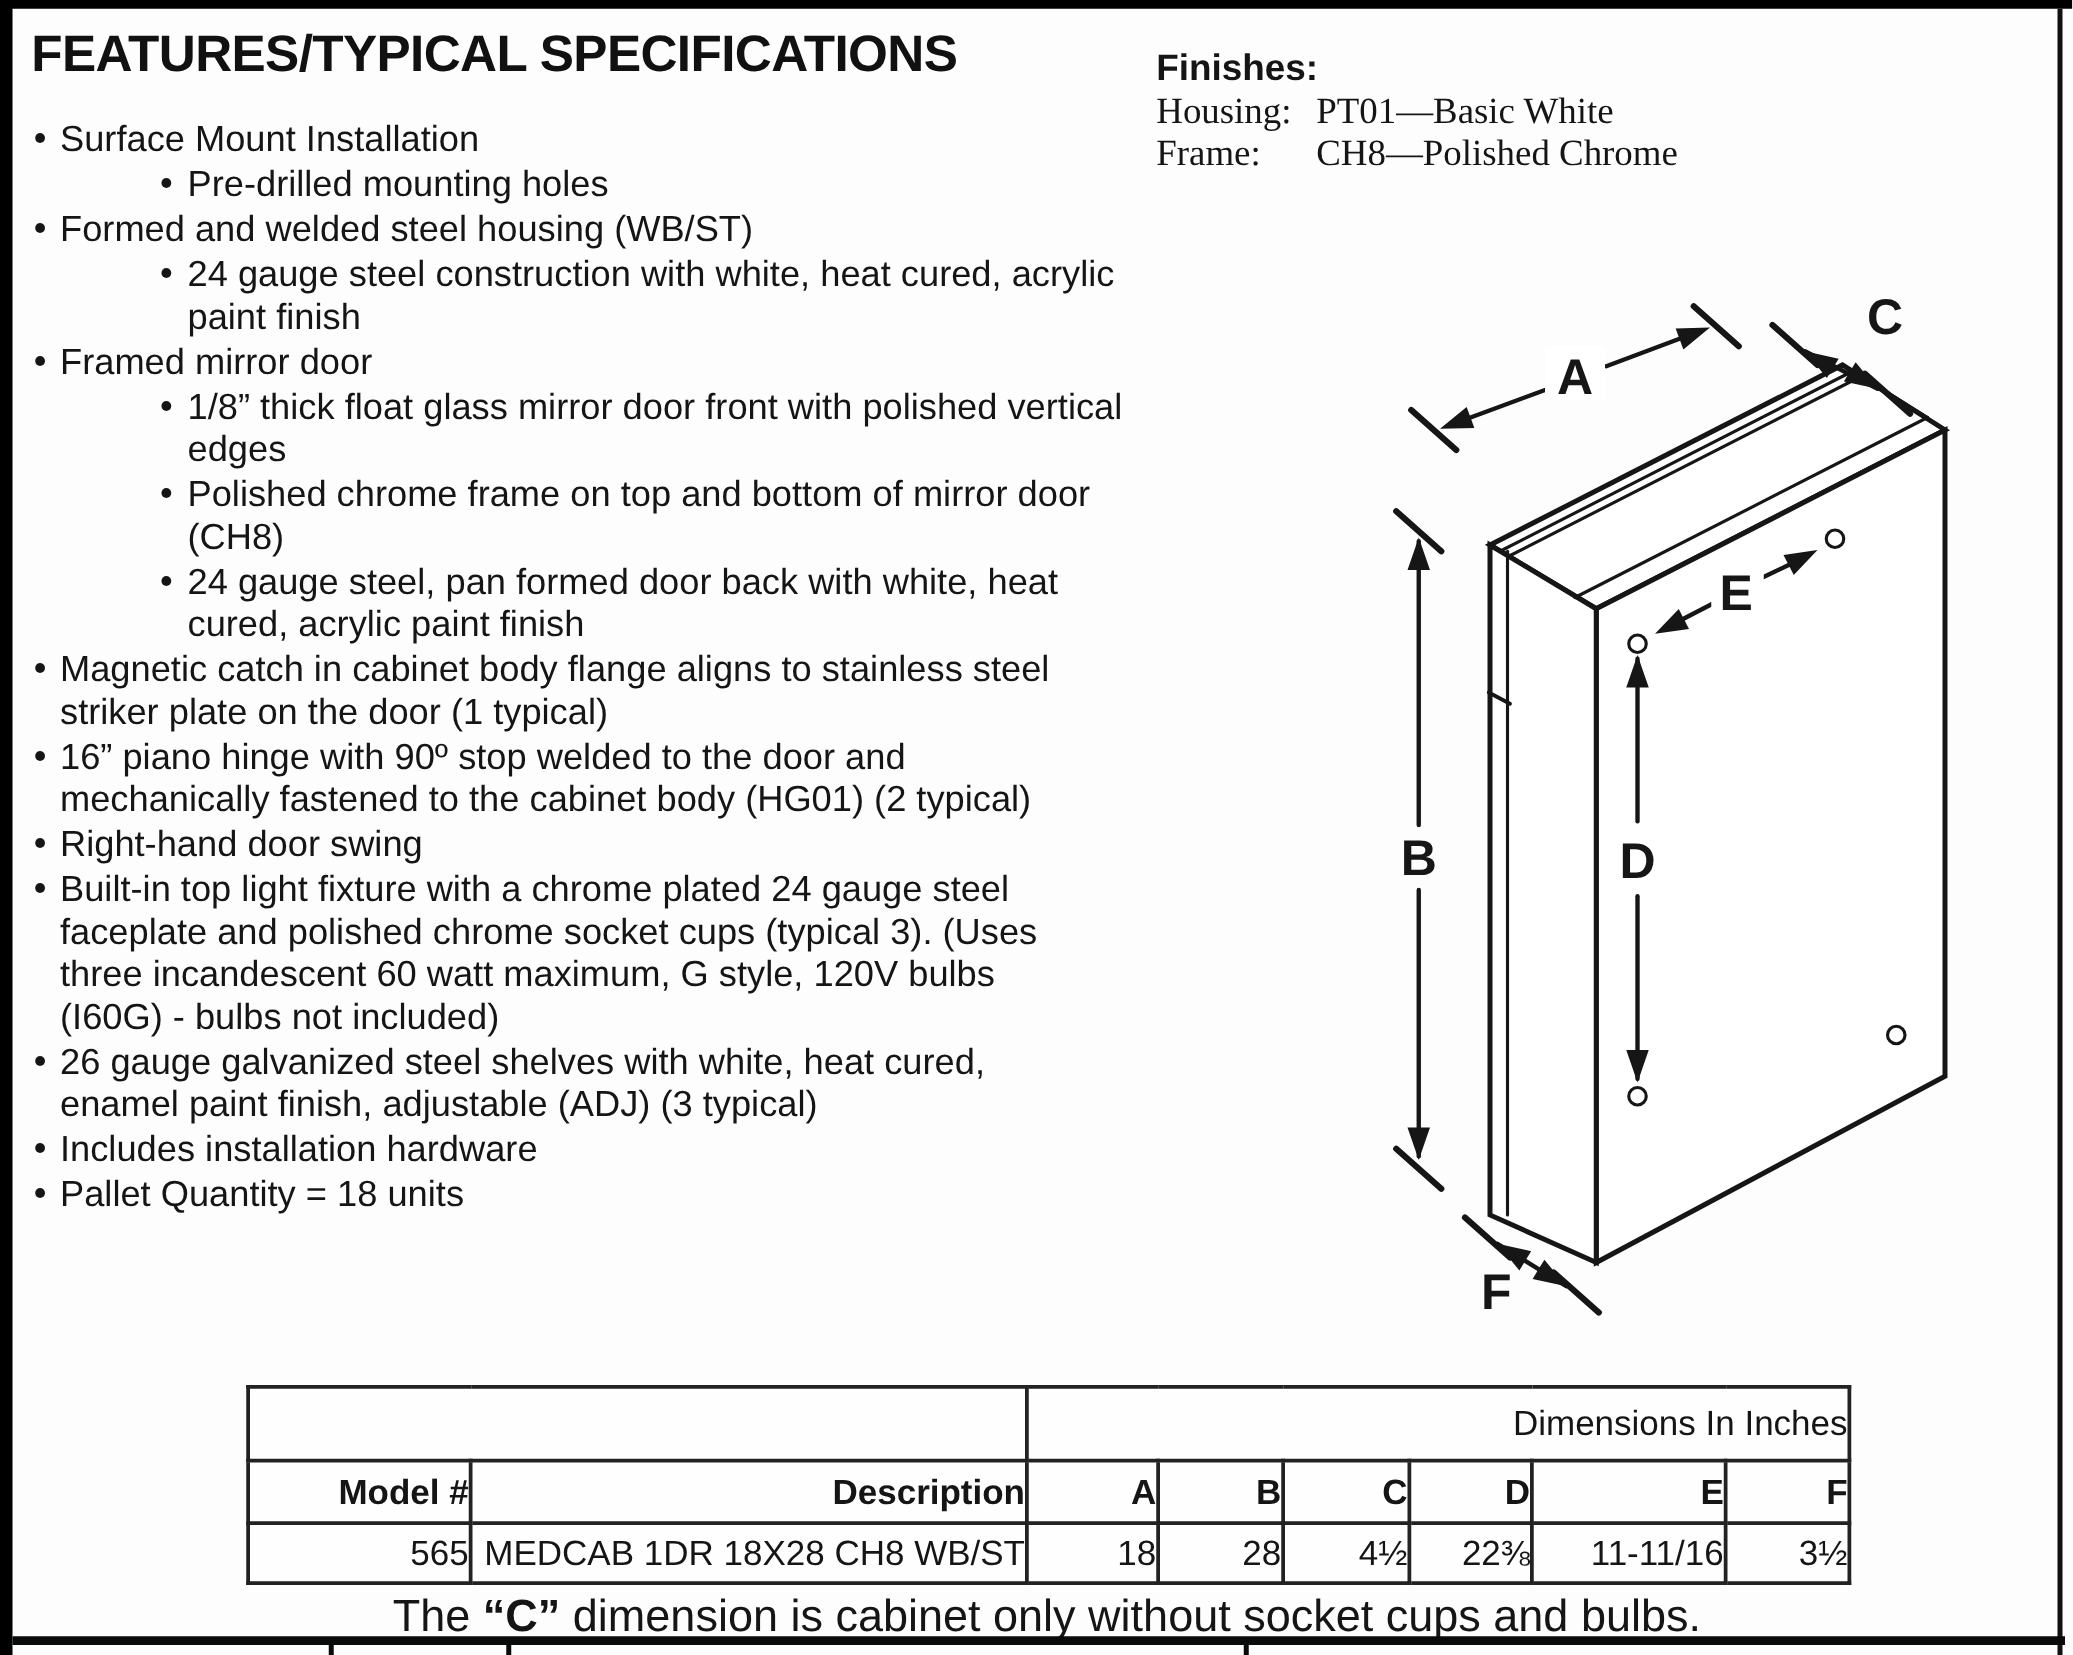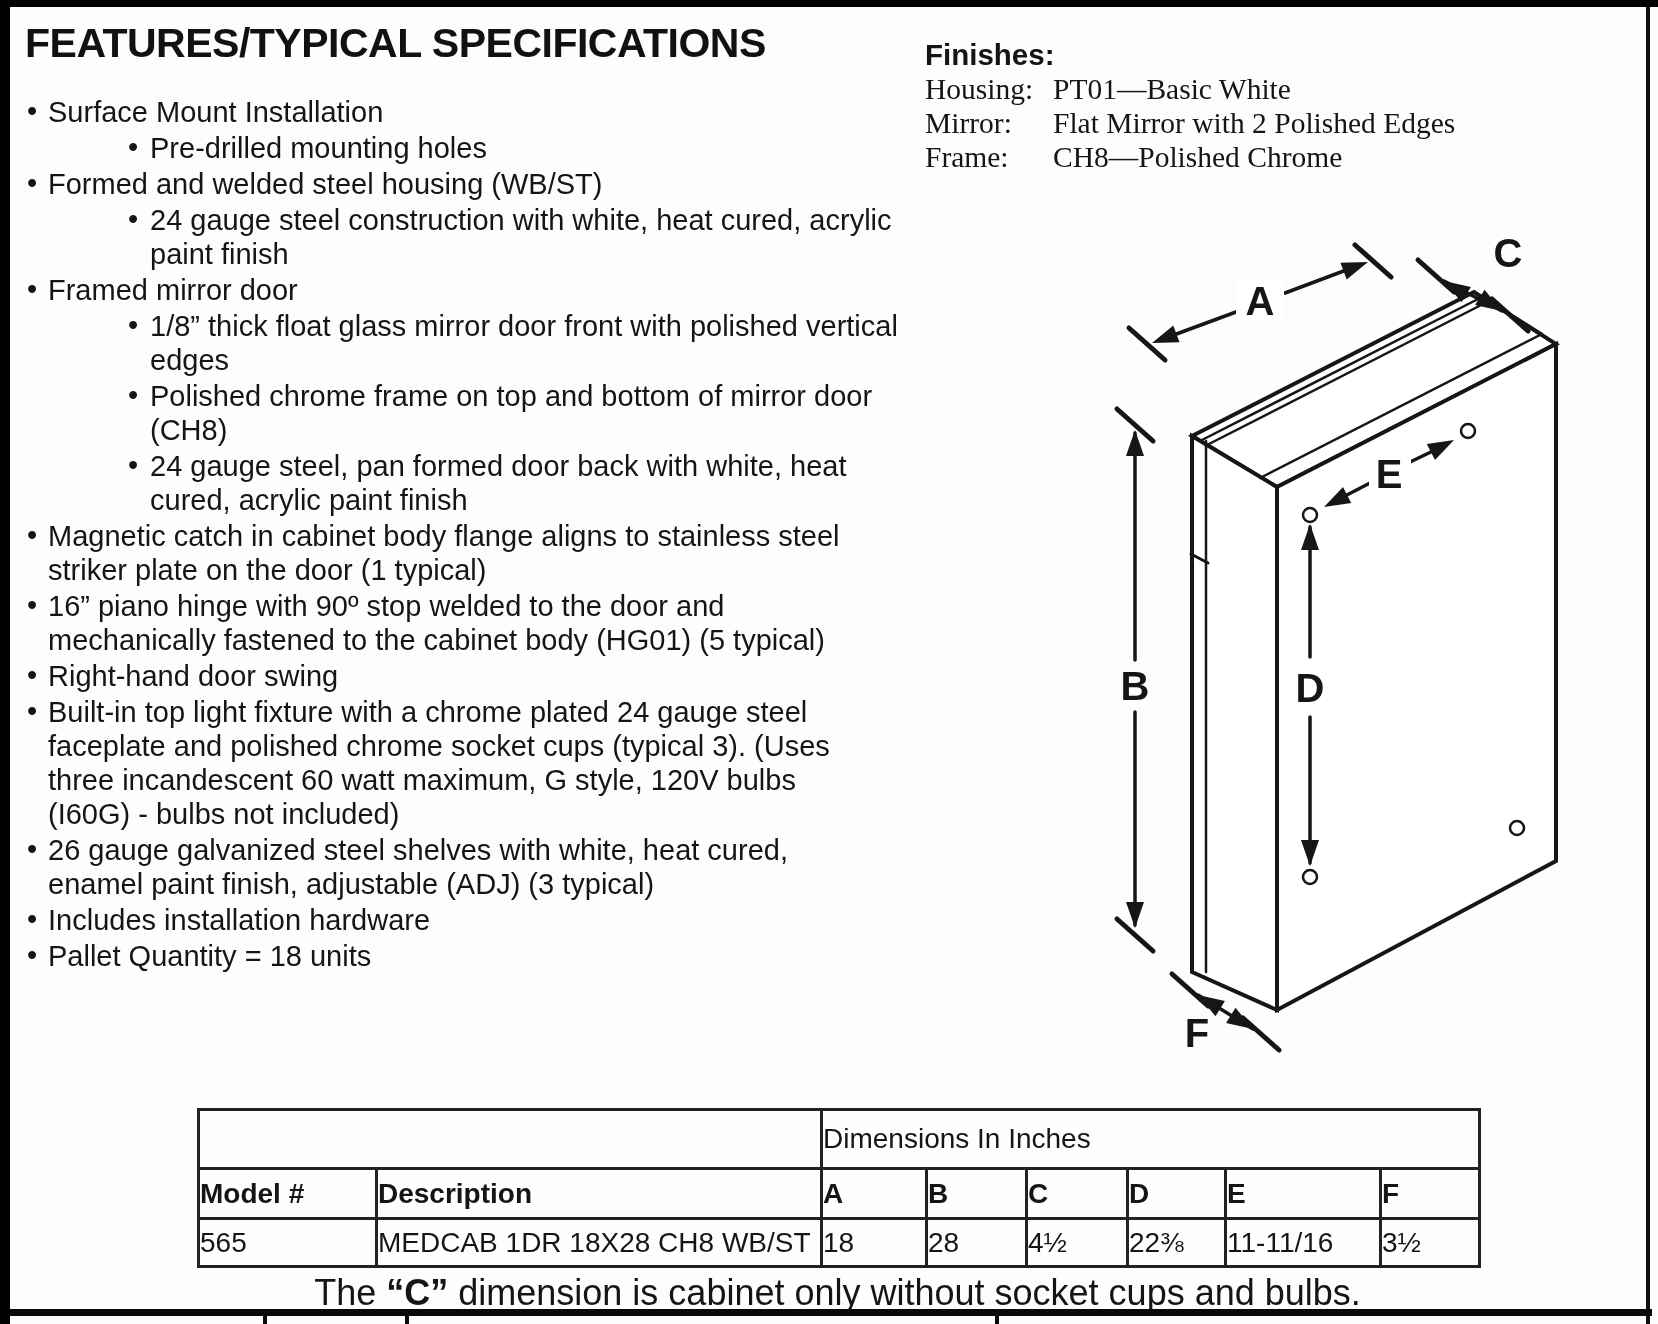--- a/index.html
+++ b/index.html
@@ -47,21 +47,21 @@
   .diagram svg { width:100%; height:100%; }
   .dim-label { font-family:"Liberation Sans", sans-serif; font-weight:bold; font-size:40px; fill:#161616; text-anchor:middle; }
 
   
   table.dims {
     position:absolute; left:197px; top:1108px;
     width:1281px; border-collapse:collapse;
     font-size:28px; color:#151515;
     table-layout:fixed;
   }
-  table.dims td { border:3px solid #222; text-align:left; vertical-align:middle; background:#fefefe; }
+  table.dims td { border:3px solid #222; text-align:right; vertical-align:middle; background:#fefefe; }
   .r1 td { height:59px; font-weight:normal; }
   .r2 td { height:50px; font-weight:bold; }
   .r3 td { height:48px; }
 
   .footnote {
     position:absolute; left:197px; top:1272px; width:1281px;
     text-align:center; font-size:36px; color:#151515;
   }
   .footnote b { font-weight:bold; }
 
@@ -82,37 +82,33 @@
   <div class="features">
     <div class="feat lv1"><span class="dot">•</span><span>Surface Mount Installation</span></div>
     <div class="feat lv2"><span class="dot">•</span><span>Pre-drilled mounting holes</span></div>
     <div class="feat lv1"><span class="dot">•</span><span>Formed and welded steel housing (WB/ST)</span></div>
     <div class="feat lv2"><span class="dot">•</span><span>24 gauge steel construction with white, heat cured, acrylic paint finish</span></div>
     <div class="feat lv1"><span class="dot">•</span><span>Framed mirror door</span></div>
     <div class="feat lv2"><span class="dot">•</span><span>1/8” thick float glass mirror door front with polished vertical edges</span></div>
     <div class="feat lv2"><span class="dot">•</span><span>Polished chrome frame on top and bottom of mirror door (CH8)</span></div>
     <div class="feat lv2"><span class="dot">•</span><span>24 gauge steel, pan formed door back with white, heat cured, acrylic paint finish</span></div>
     <div class="feat lv1"><span class="dot">•</span><span>Magnetic catch in cabinet body flange aligns to stainless steel striker plate on the door (1 typical)</span></div>
-    <div class="feat lv1"><span class="dot">•</span><span>16” piano hinge with 90º stop welded to the door and mechanically fastened to the cabinet body (HG01) (5 typical)</span></div>
+    <div class="feat lv1"><span class="dot">•</span><span>16” piano hinge with 90º stop welded to the door and mechanically fastened to the cabinet body (HG01) (2 typical)</span></div>
     <div class="feat lv1"><span class="dot">•</span><span>Right-hand door swing</span></div>
     <div class="feat lv1"><span class="dot">•</span><span>Built-in top light fixture with a chrome plated 24 gauge steel faceplate and polished chrome socket cups (typical 3). (Uses three incandescent 60 watt maximum, G style, 120V bulbs (I60G) - bulbs not included)</span></div>
     <div class="feat lv1"><span class="dot">•</span><span>26 gauge galvanized steel shelves with white, heat cured, enamel paint finish, adjustable (ADJ) (3 typical)</span></div>
     <div class="feat lv1"><span class="dot">•</span><span>Includes installation hardware</span></div>
     <div class="feat lv1"><span class="dot">•</span><span>Pallet Quantity = 18 units</span></div>
   </div>
 
   <div class="finishes">
     <div class="head">Finishes:</div>
     <div class="fin-row">
       <span class="fin-label">Housing:</span>
       <span class="fin-value">PT01—Basic White</span>
-    </div>
-    <div class="fin-row">
-      <span class="fin-label">Mirror:</span>
-      <span class="fin-value">Flat Mirror with 2 Polished Edges</span>
     </div>
     <div class="fin-row">
       <span class="fin-label">Frame:</span>
       <span class="fin-value">CH8—Polished Chrome</span>
     </div>
   </div>
 
   <div class="diagram">
     <svg viewBox="0 0 620 850">
       <g stroke="#161616" fill="none" stroke-linecap="round">

